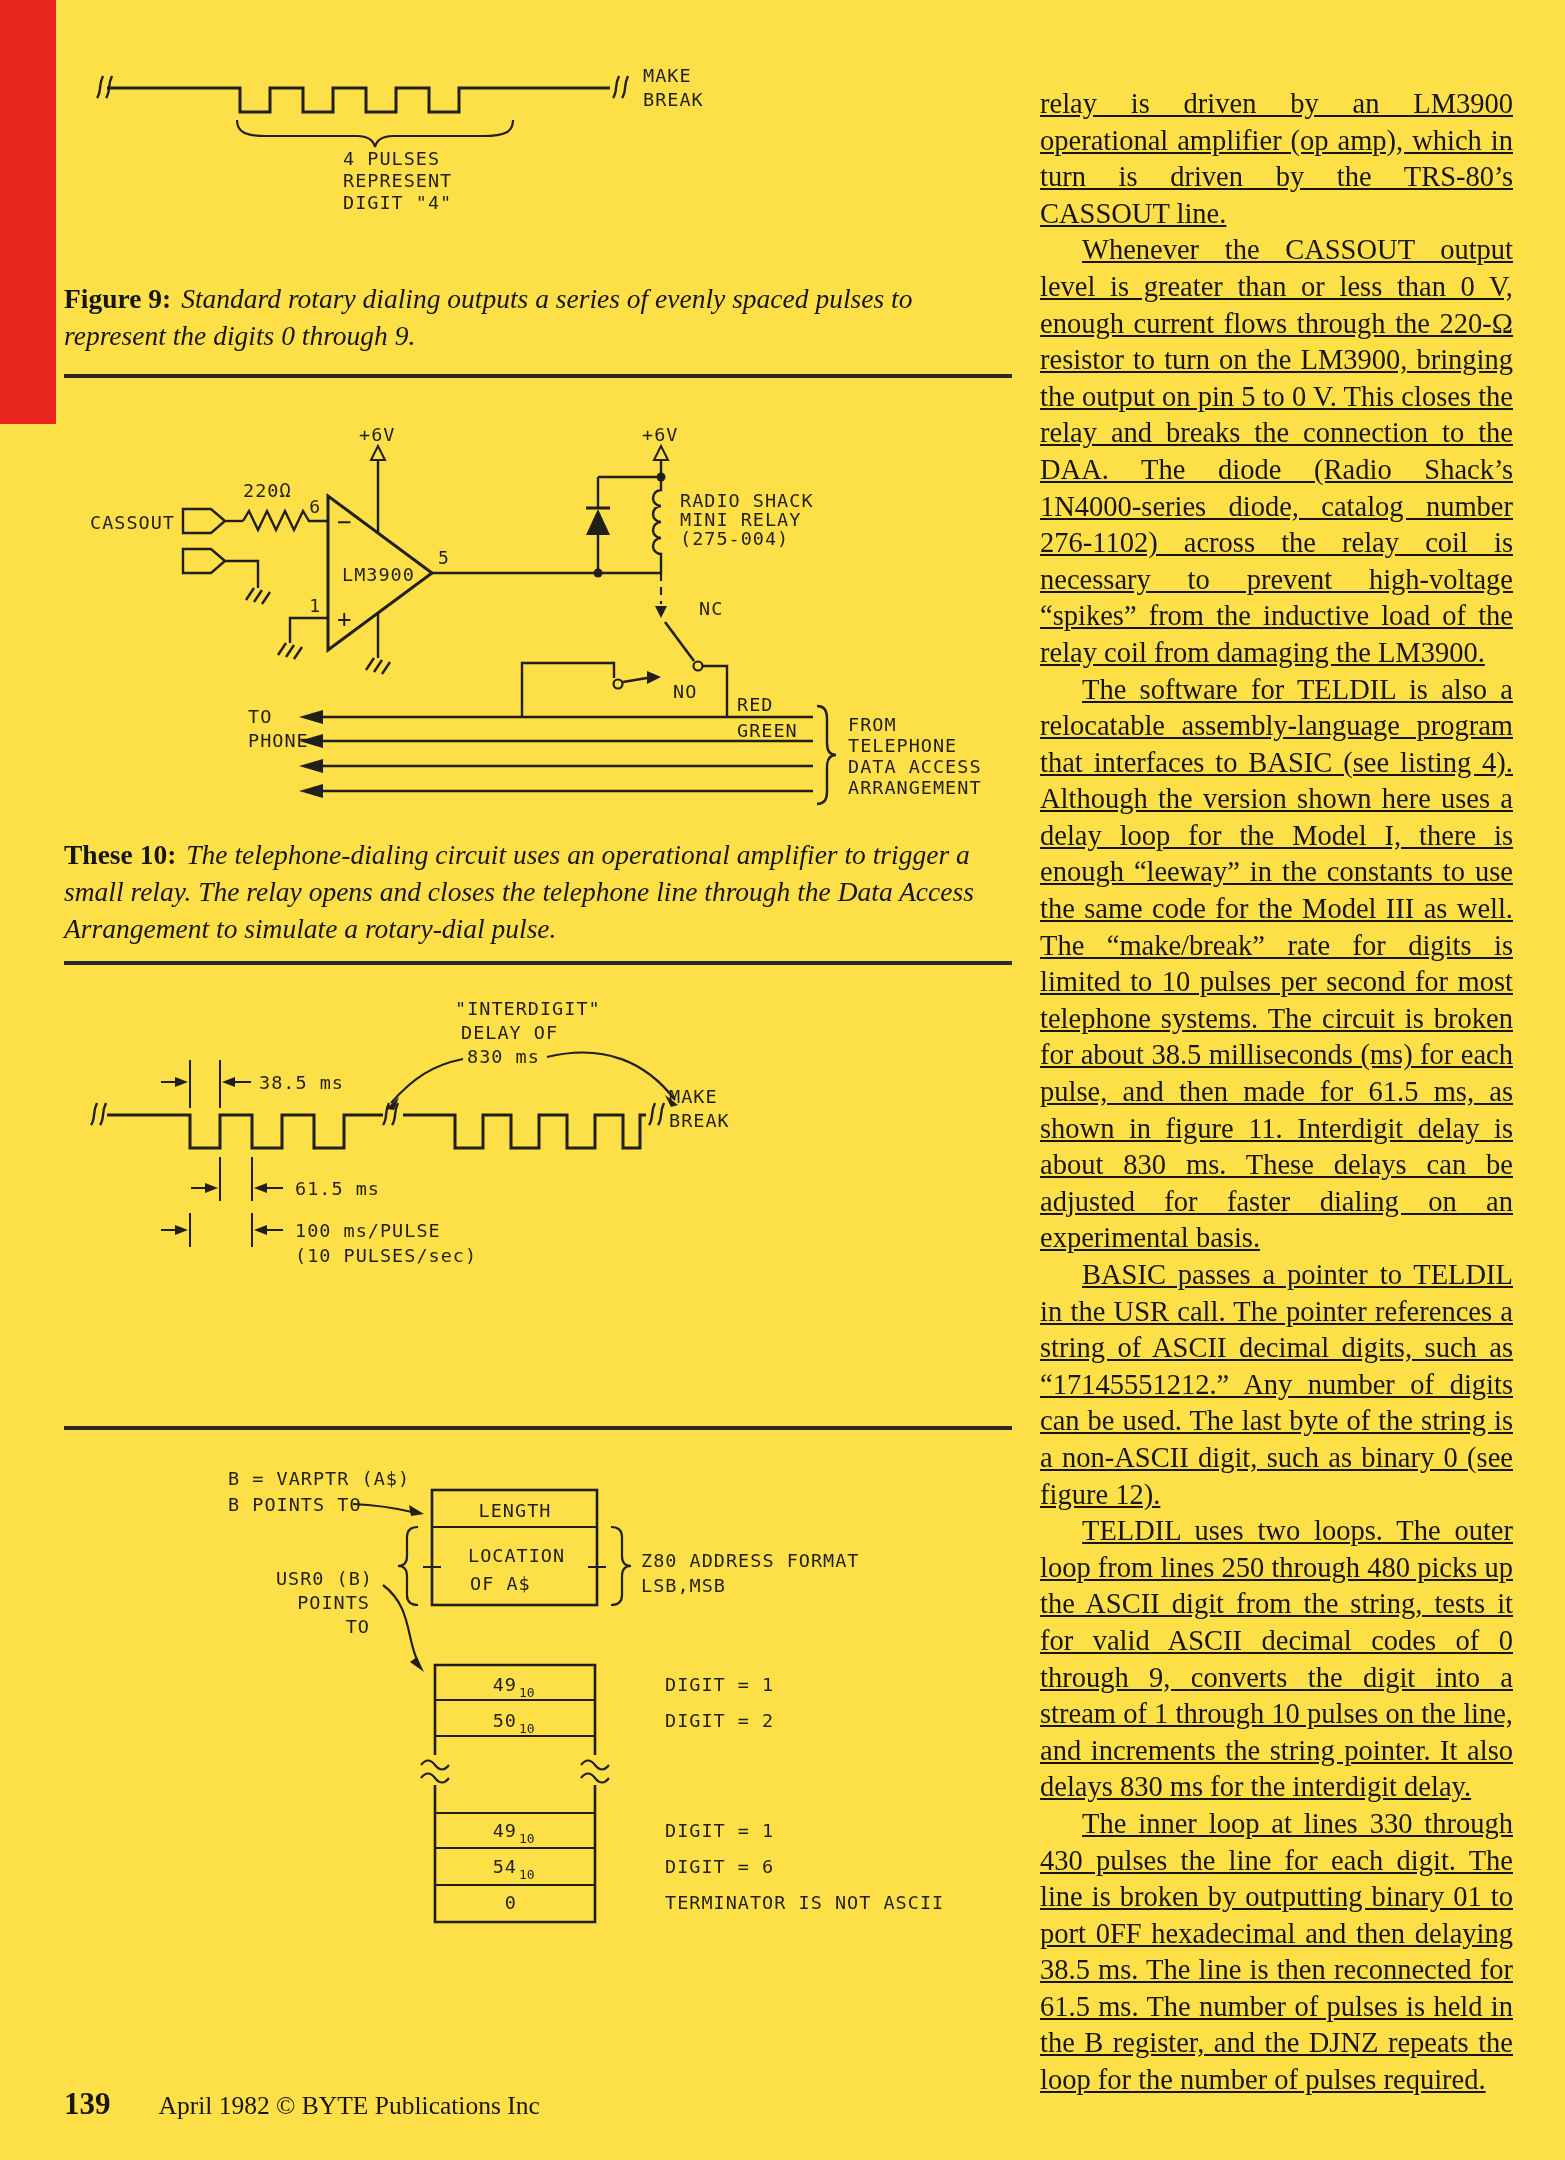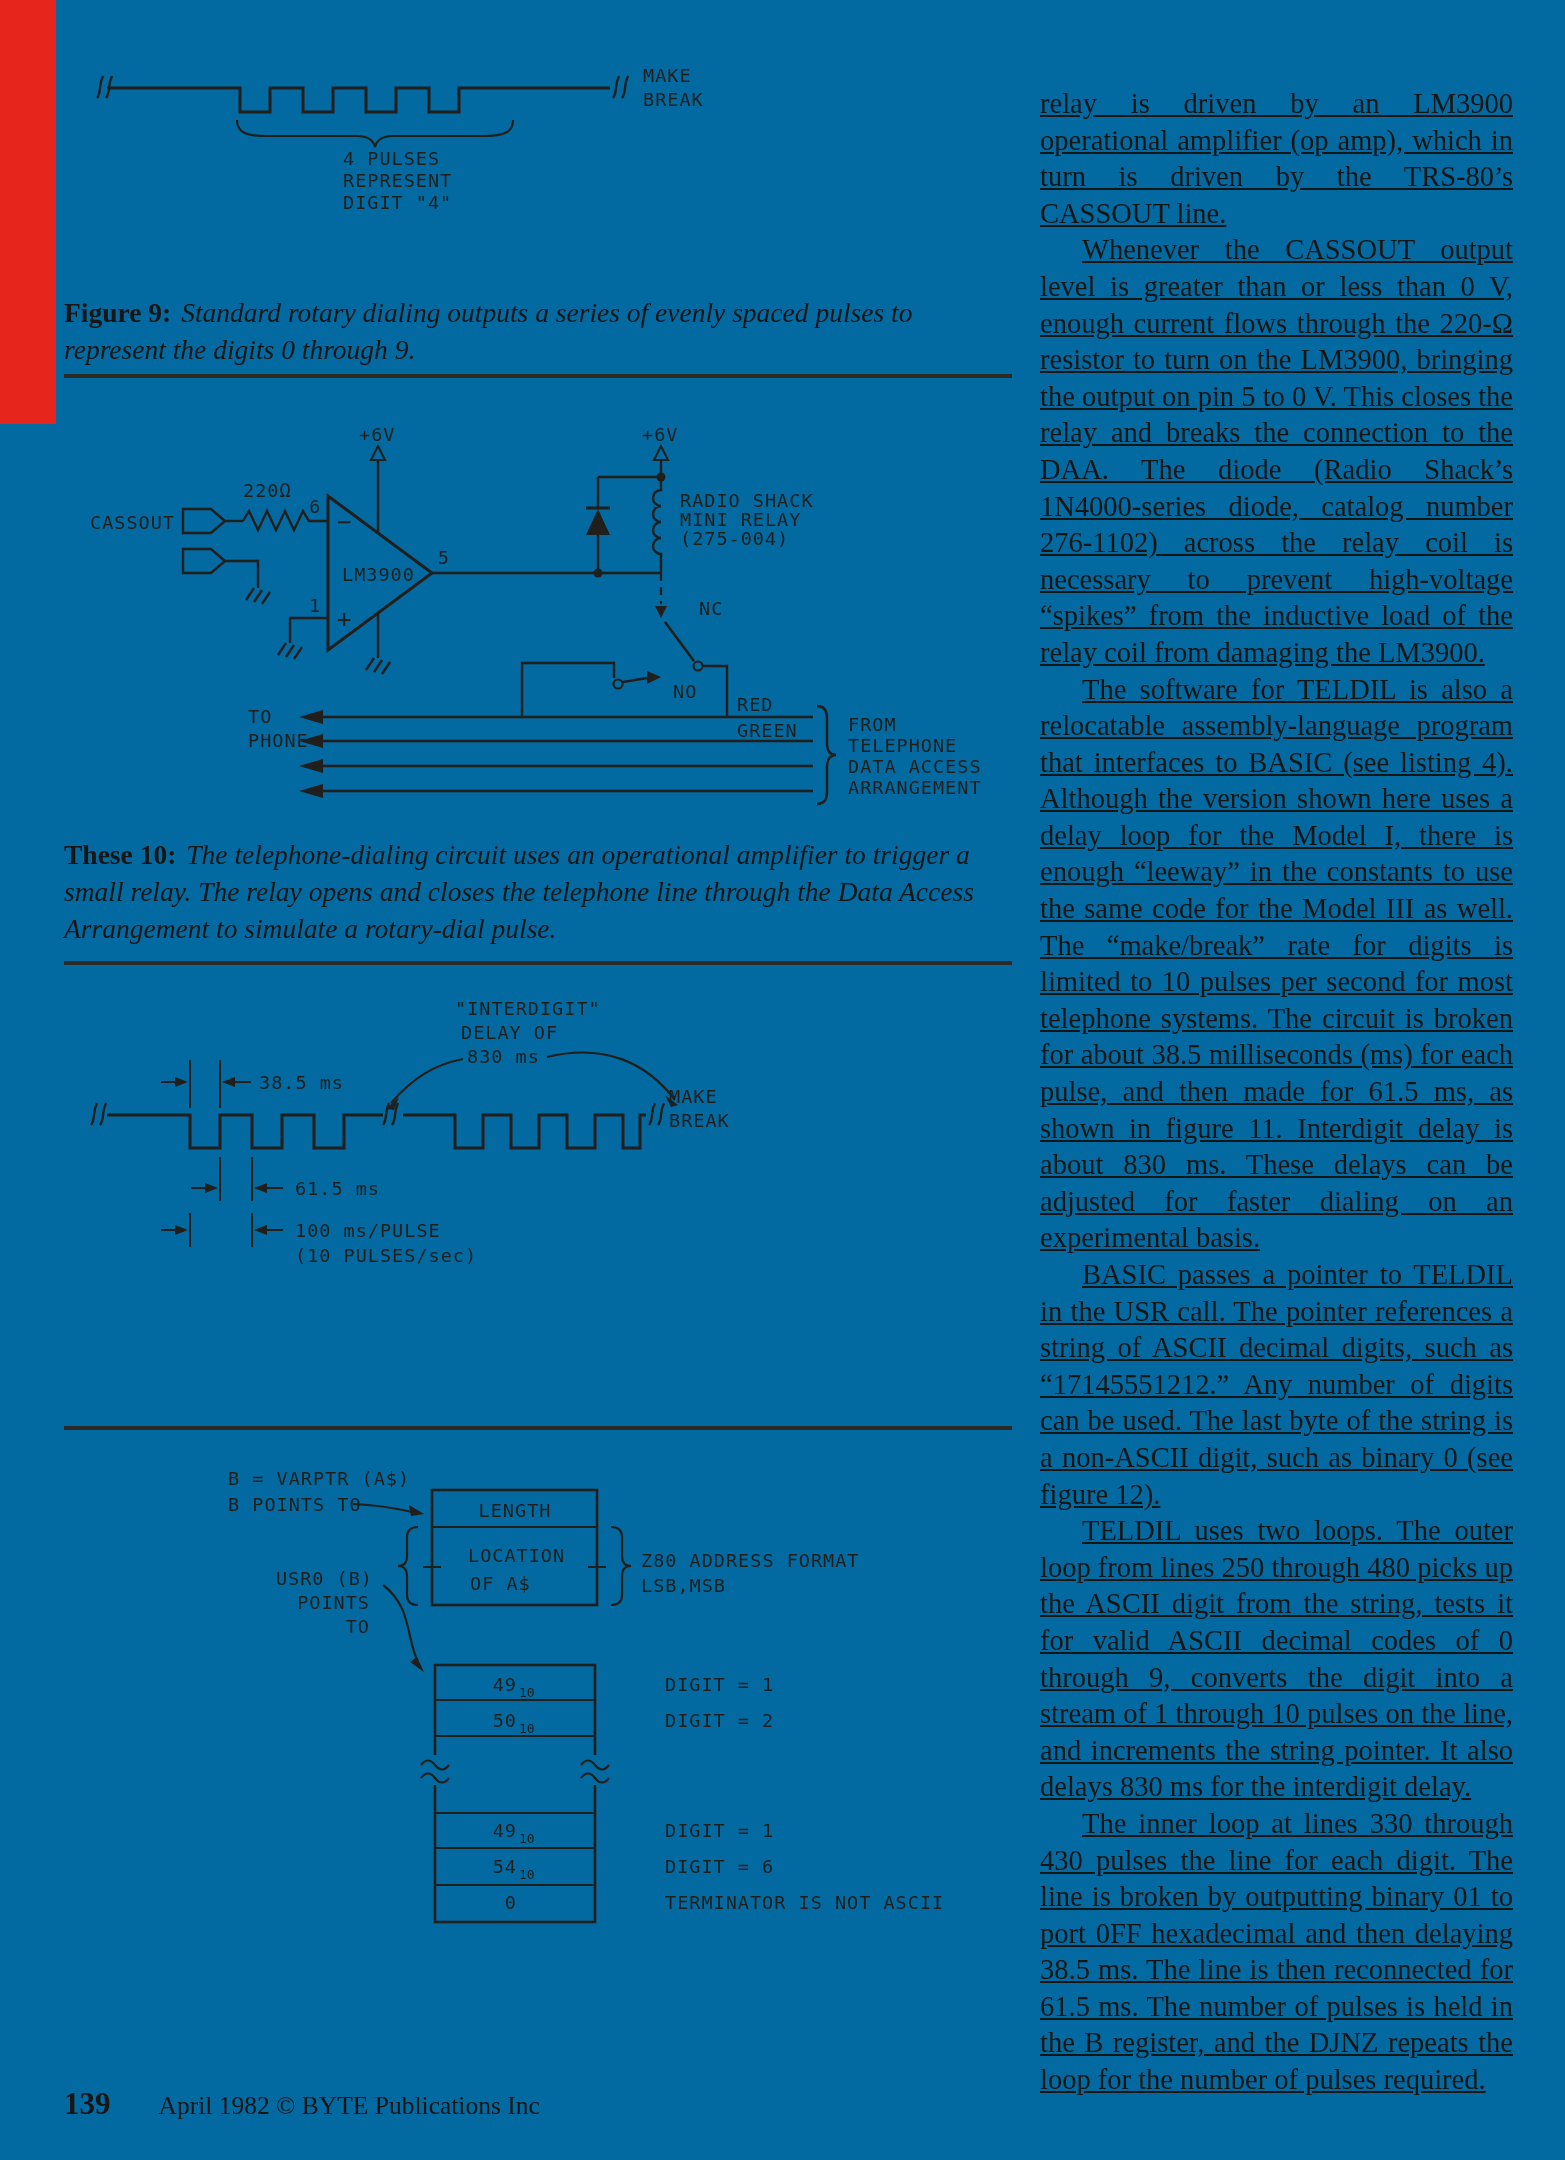--- a/index.html
+++ b/index.html
@@ -1,16 +1,16 @@
 <!DOCTYPE html>
 <html lang="en"><head>
 <meta charset="utf-8">
 <style>
   html,body{margin:0;padding:0;background:#d9d6d0;}
-  .page{position:relative;width:1565px;height:2160px;background:#0369a1;overflow:hidden;
+  .page{position:relative;width:1565px;height:2160px;background:#fde047;overflow:hidden;
         font-family:"Liberation Serif",serif;color:#171614;}
   .red-strip{position:absolute;left:0;top:0;width:56px;height:424px;background:#e6261d;}
   .rule{position:absolute;left:64px;width:948px;height:4px;background:#2b2a26;}
   .fig{position:absolute;}
   .fig path,.fig line,.fig polyline,.fig circle,.fig rect{stroke:#201f1c;fill:none;}
   .fig text{font-family:"DejaVu Sans Mono",monospace;fill:#201f1c;font-size:18.5px;letter-spacing:1px;}
   .fig text.small{font-size:18px;}
   .fig text.sub{font-size:13px;letter-spacing:0;}
   .fig .fill{fill:#201f1c;stroke:none;}
   .caption{position:absolute;left:64px;width:950px;margin:0;font-size:27.5px;line-height:37px;}
@@ -44,21 +44,21 @@
       <use href="#brk" x="548" y="38"></use>
     </g>
     <text x="578" y="34">MAKE</text>
     <text x="578" y="58">BREAK</text>
     <path stroke-width="2.2" d="M172,72 C172,84 180,88 202,88 L292,88 C302,88 308,91 310,99 C312,91 318,88 328,88 L418,88 C440,88 448,84 448,72"></path>
     <text x="278" y="117">4 PULSES</text>
     <text x="278" y="139">REPRESENT</text>
     <text x="278" y="161">DIGIT "4"</text>
   </svg>
 
-  <p class="caption" style="top:294px">
+  <p class="caption" style="top:280px">
     <span class="tag">Figure 9:</span><span class="txt">Standard rotary dialing outputs a series of evenly spaced pulses to represent the digits 0 through 9.</span>
   </p>
 
   <div class="rule" style="top:374px"></div>
 
   <svg class="fig" style="left:65px;top:400px" width="950" height="418" viewBox="0 0 950 418">
     <defs>
       <g id="gnd">
           <path d="M-12,12 L-4,0 M-4,14 L4,2 M4,16 L12,4" stroke-width="2.4"></path>
         </g>

